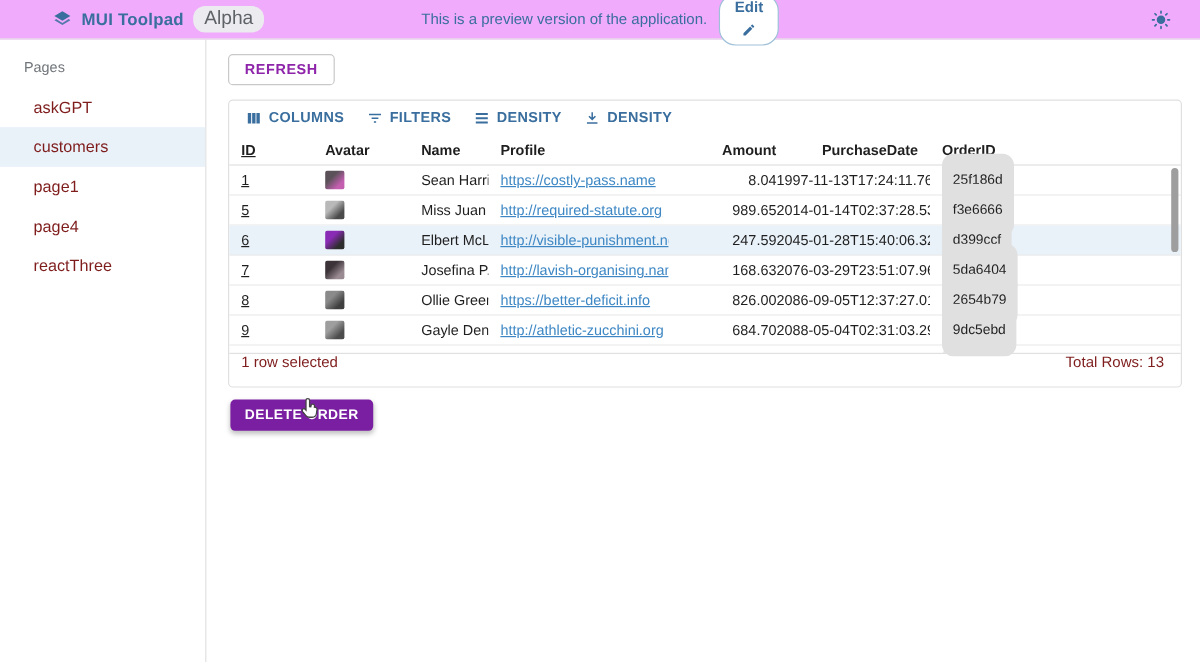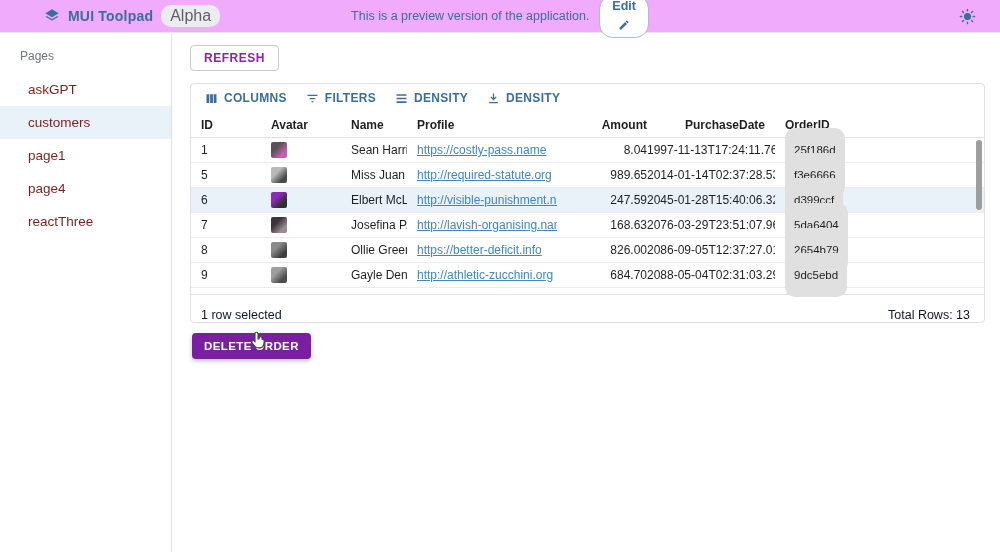--- a/index.html
+++ b/index.html
@@ -46,34 +46,34 @@
     font-size:12px;font-weight:600;letter-spacing:.3px;padding:4px 7px;cursor:pointer;font-family:inherit;}
   .toolbar-btn svg{display:block;}
 
   .grid-header{height:26px;display:flex;align-items:center;border-bottom:1px solid var(--border);
     font-size:12px;font-weight:600;flex-shrink:0;}
   .grid-row{height:25px;display:flex;align-items:center;border-bottom:1px solid #ececec;font-size:12px;cursor:pointer;}
   .grid-row.selected{background:var(--sel-row);}
   .partial-row{height:8px;overflow:hidden;display:flex;align-items:flex-start;}
 
   .cell{padding-left:10px;overflow:hidden;white-space:nowrap;flex-shrink:0;}
-  .col-id{width:70px;}
+  .col-id{width:70px;text-decoration:underline;}
   .col-avatar{width:80px;}
   .col-name{width:66px;}
   .col-profile{width:150px;}
   .col-amount{width:90px;text-align:right;}
   .col-date{width:128px;text-align:right;padding-left:0;padding-right:10px;}
   .col-order{width:130px;}
 
   .avatar{width:16px;height:16px;border-radius:2px;display:inline-block;vertical-align:middle;}
   .cell a{color:var(--link);text-decoration:underline;}
   .chip{display:inline-block;background:var(--chip-bg);border-radius:10px;padding:16px 9px;font-size:11.5px;color:#1f1f1f;}
 
-  .grid-footer{border-top:1px solid var(--border);height:28px;margin-top:auto;display:flex;align-items:flex-end;
-    justify-content:space-between;padding:0 14px 0 10px;font-size:12.5px;color:#0f172a;flex-shrink:0;}
+  .grid-footer{border-top:1px solid var(--border);height:28px;margin-top:auto;display:flex;align-items:flex-start;
+    justify-content:space-between;padding:0 14px 0 10px;font-size:12.5px;color:#7f1d1d;flex-shrink:0;}
 
   .v-scrollbar{position:absolute;right:2px;top:56px;width:6px;height:70px;background:#9e9e9e;border-radius:3px;}
 
   .delete-btn{margin-top:10px;margin-left:2px;background:var(--delete-bg);border:none;border-radius:4px;color:#fff;
     font-size:11.5px;font-weight:700;letter-spacing:.4px;padding:7px 12px;cursor:pointer;
     box-shadow:0 2px 4px rgba(0,0,0,.25);font-family:inherit;}
 
   .cursor{position:absolute;left:250px;top:331px;pointer-events:none;z-index:10;}
 </style>
 </head>

